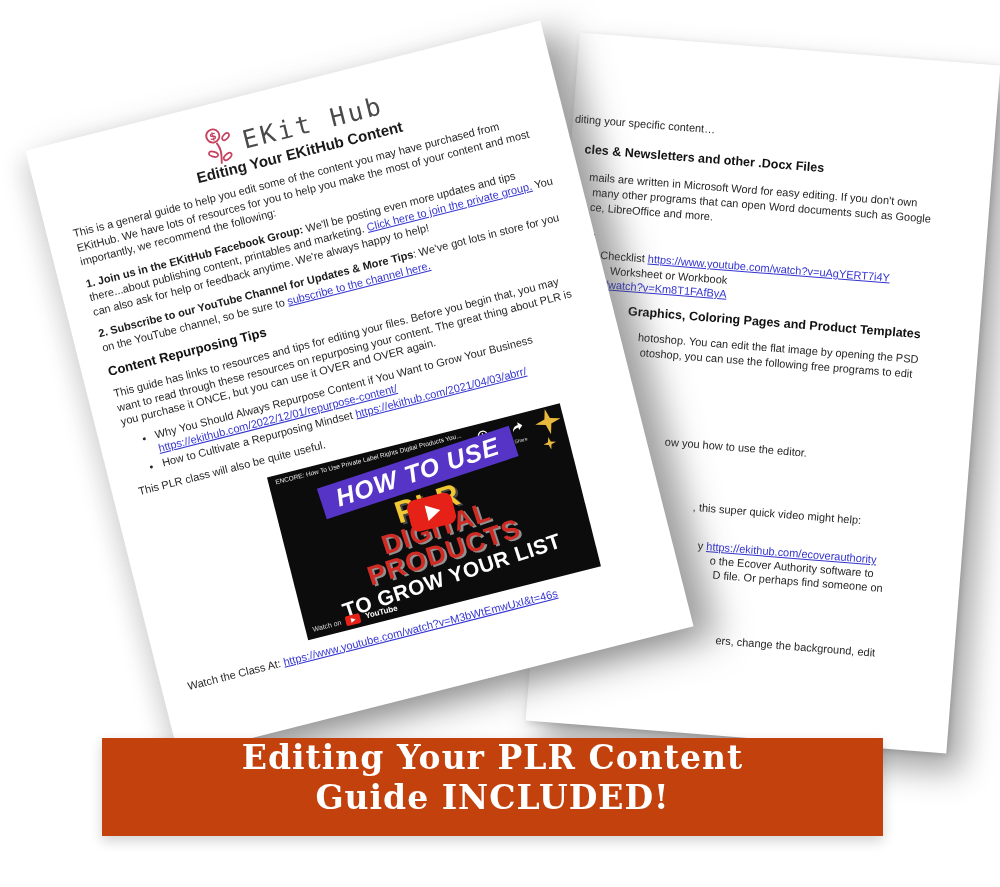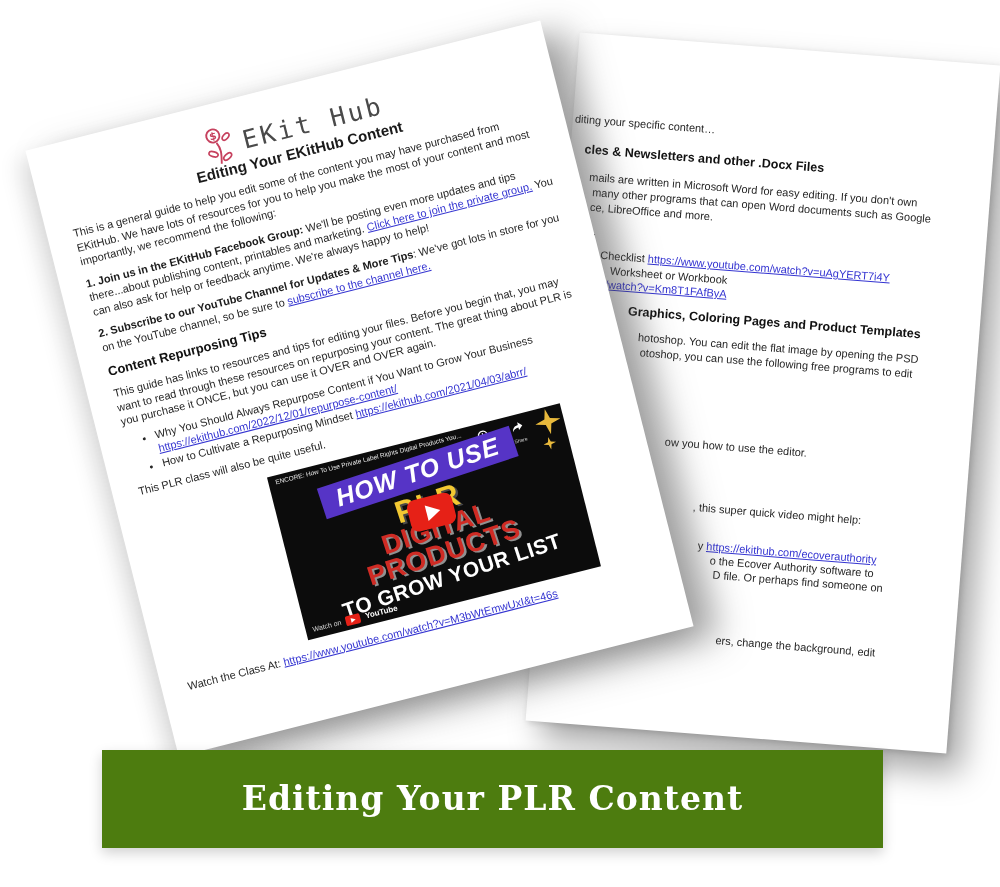--- a/index.html
+++ b/index.html
@@ -53,24 +53,24 @@
               width:46px; height:32px; background:#e62117; border-radius:8px; }
   .play-btn::after { content:""; position:absolute; left:18px; top:8px; border-left:14px solid #fff;
                      border-top:8px solid transparent; border-bottom:8px solid transparent; }
   .vid-bottom { position:absolute; left:7px; bottom:4px; display:flex; align-items:center; gap:5px;
                 font-size:7px; color:#ddd; }
   .yt-badge { display:inline-flex; align-items:center; justify-content:center; width:15px; height:10px;
               background:#e62117; border-radius:2px; color:#fff; font-size:6px; }
   .yt-word { font-weight:bold; color:#fff; font-size:8px; }
 
   
-  .banner { position:absolute; left:102px; top:738px; width:781px; height:98px; background:#4d7c0f;
-            display:flex; flex-direction:column; align-items:center; justify-content:center;
+  .banner { position:absolute; left:102px; top:738px; width:781px; height:98px; background:#c2410c;
+            display:flex; flex-direction:column; align-items:center; 
             box-shadow:0 5px 12px rgba(0,0,0,.18); z-index:30;
-            font-family:"DejaVu Serif", serif;margin-top:12px; }
+            font-family:"DejaVu Serif", serif; }
   .banner div { color:#fff; font-weight:bold; font-size:33px; line-height:1.22; letter-spacing:1px; }
 </style>
 </head>
 <body>
 
 <div class="stage">
 
   <div class="back-page">
     <div class="bp-line" style="left:2px; top:80px;">diting your specific content…</div>
     <div class="bp-line bp-h" style="left:14px; top:109px;">cles &amp; Newsletters and other .Docx Files</div>
@@ -163,15 +163,16 @@
         <span class="yt-badge">▶</span>
         <span class="yt-word">YouTube</span>
       </div>
     </div>
 
     <p><span>Watch the Class At: </span><span class="link">https://www.youtube.com/watch?v=M3bWtEmwUxI&amp;t=46s</span></p>
   </div>
 
   <div class="banner">
     <div>Editing Your PLR Content</div>
+    <div>Guide INCLUDED!</div>
   </div>
 
 </div>
 
 </body></html>

